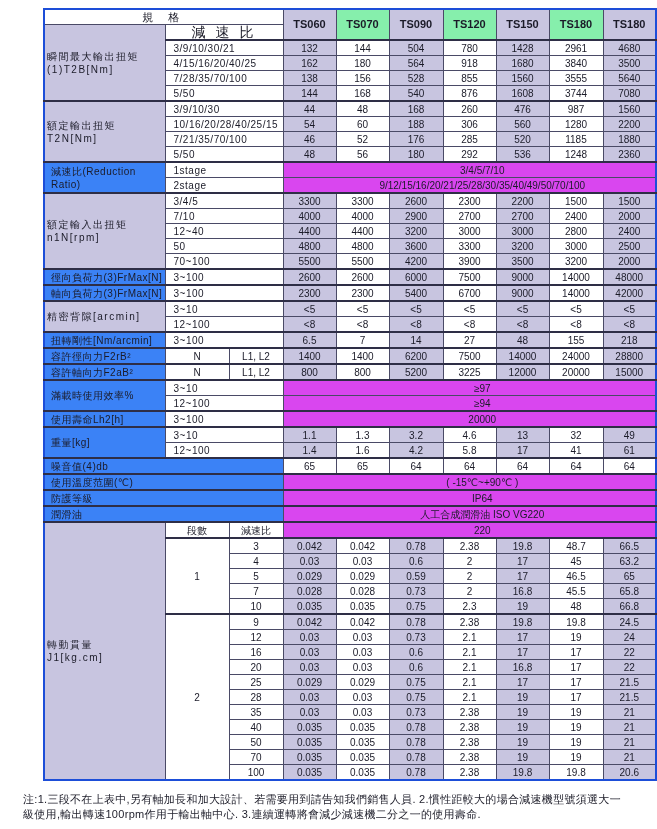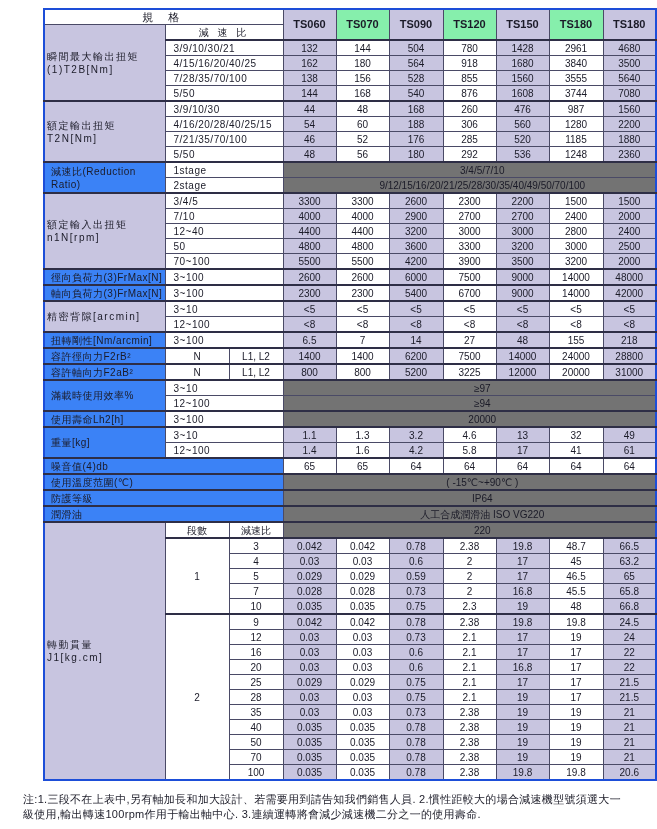--- a/index.html
+++ b/index.html
@@ -18,31 +18,31 @@
   td {
     border:1px solid #4a4a66;
     height:14px; line-height:13px;
     font-size:10px; text-align:center;
     padding:0 2px; overflow:hidden;
     white-space:nowrap;
   }
   tr.sec td { border-top:2px solid #2e2e46; }
 
   td.spec  { letter-spacing:6px; font-size:11px; background:#ffffff; }
-  td.rhead { letter-spacing:3px; font-size:10px; background:#ffffff; }
+  td.rhead { letter-spacing:3px; font-size:14px; background:#ffffff; }
   td.model { font-weight:bold; font-size:11px; background:#86efac; }
   td.modelL{ font-weight:bold; font-size:11px; background:#c8c5e0;margin-top:36px; }
 
   td.lab  { background:#c8c5e0; text-align:left; 
             letter-spacing:1.5px; white-space:pre-line; line-height:13px; }
   td.labw { background:#3b82f6; text-align:left; padding-left:6px;
             letter-spacing:0.5px; white-space:pre-line; line-height:13px; }
   td.ratio{ background:#ffffff; text-align:left; padding-left:8px; letter-spacing:0.5px; }
   td.ctr  { background:#ffffff; }
-  td.m    { background:#737373;padding-left:28px; }
+  td.m    { background:#d946ef;padding-left:28px; }
   td.d    { background:#ffffff; }
   td.dl   { background:#c8c5e0; }
 
   .notes {
     position:absolute; left:7px; top:792px; width:644px;
     font-size:11px; line-height:1.35; color:#23232f;
     letter-spacing:0.3px;
     margin-left:16px;
   }
 </style>
@@ -126,21 +126,21 @@
           <td class="ratio" colspan="2">3/9/10/30</td>
           <td class="dl">44</td>
           <td class="d">48</td>
           <td class="dl">168</td>
           <td class="d">260</td>
           <td class="dl">476</td>
           <td class="d">987</td>
           <td class="dl">1560</td>
         </tr>
         <tr>
-          <td class="ratio" colspan="2">4/16/20/28/40/25/15</td>
+          <td class="ratio" colspan="2">10/16/20/28/40/25/15</td>
           <td class="dl">54</td>
           <td class="d">60</td>
           <td class="dl">188</td>
           <td class="d">306</td>
           <td class="dl">560</td>
           <td class="d">1280</td>
           <td class="dl">2200</td>
         </tr>
         <tr>
           <td class="ratio" colspan="2">7/21/35/70/100</td>
@@ -292,21 +292,21 @@
         <tr class="sec">
           <td class="labw">容許軸向力F2aB²</td>
           <td class="ctr">N</td>
           <td class="ctr">L1, L2</td>
           <td class="dl">800</td>
           <td class="d">800</td>
           <td class="dl">5200</td>
           <td class="d">3225</td>
           <td class="dl">12000</td>
           <td class="d">20000</td>
-          <td class="dl">31000</td>
+          <td class="dl">15000</td>
         </tr>
         <tr class="sec">
           <td class="labw" rowspan="2">滿載時使用效率%</td>
           <td class="ratio" colspan="2">3~10</td>
           <td class="m" colspan="7">≥97</td>
         </tr>
         <tr>
           <td class="ratio" colspan="2">12~100</td>
           <td class="m" colspan="7">≥94</td>
         </tr>

